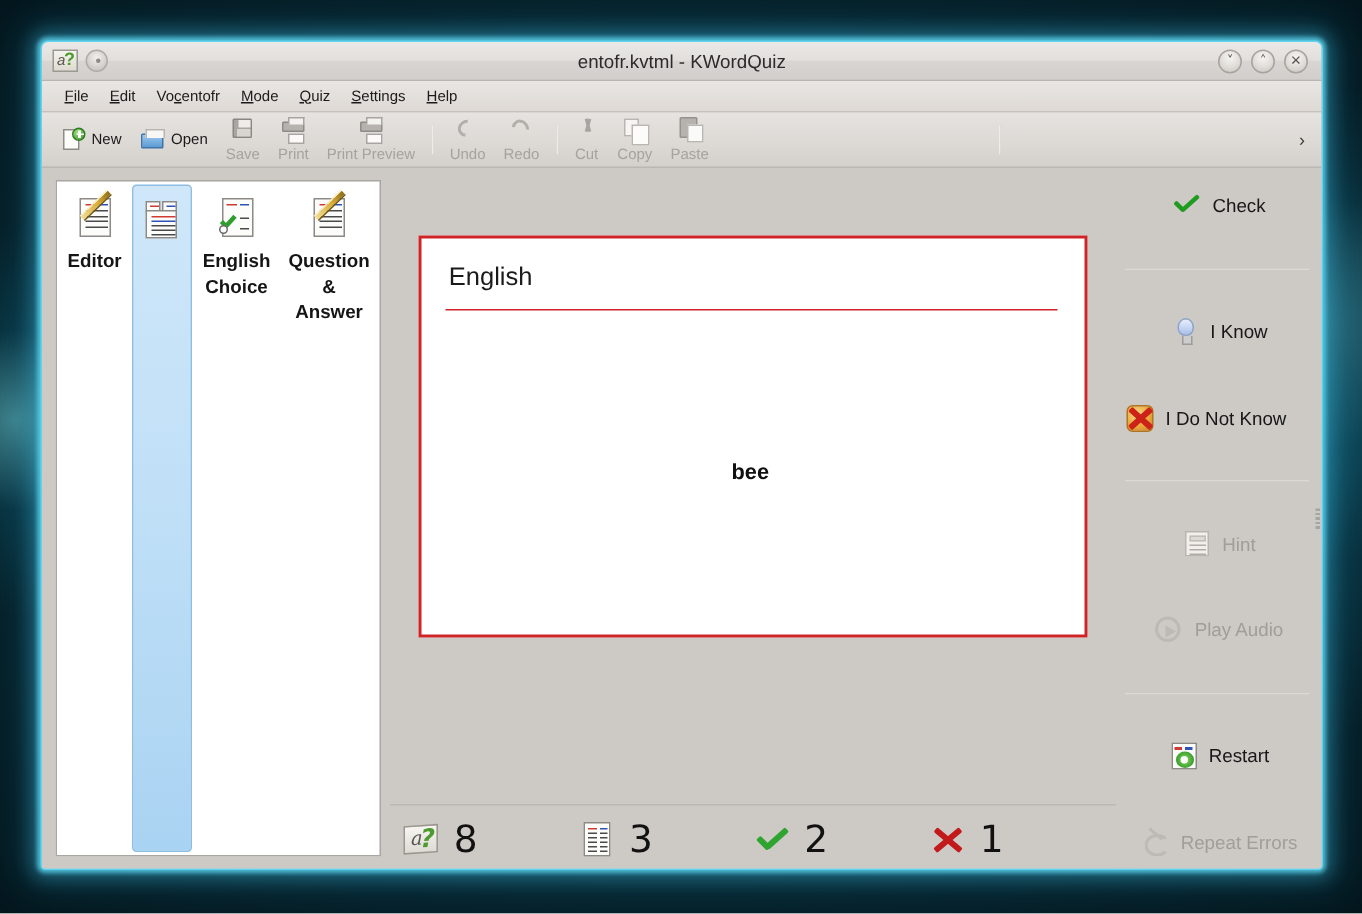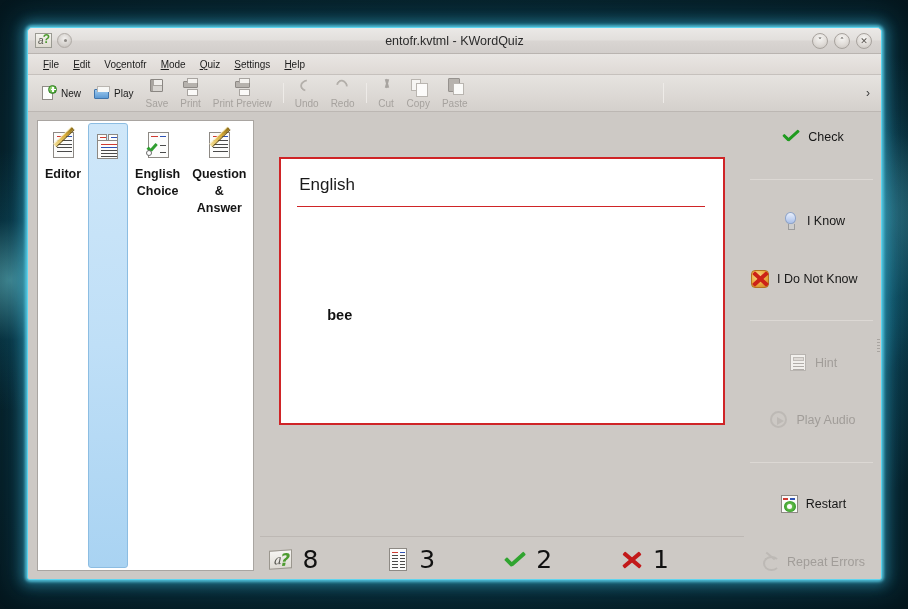--- a/index.html
+++ b/index.html
@@ -334,25 +334,24 @@
   #card-rule {
     margin-top: 11px;
     height: 1px;
     background: #cf2427;
     margin-right: 2px;
   }
   #card-word {
     position: absolute;
     left: 0; right: 4px;
     top: 148px;
-    text-align: left;
+    text-align: center;
     font-size: 14.5px;
     font-weight: bold;
     color: #101010;
-    margin-left: 46px;
   }
 
   
   #statusbar {
     flex: 0 0 auto;
     border-top: 1px solid #bdb8b4;
     padding: 10px 8px 6px 8px;
   }
   #stat-row {
     display: flex;
@@ -576,21 +575,21 @@
         <span class="tb-ico">
             <i class="doc"></i>
             <i class="plus"></i>
           </span>
         <span>New</span>
       </div>
       <div class="tb-btn">
         <span class="tb-ico">
             <i class="folder"></i>
           </span>
-        <span>Play</span>
+        <span>Open</span>
       </div>
       <div class="tb-btn disabled">
         <span class="tb-ico">
             <i class="floppy"></i>
           </span>
         <span>Save</span>
       </div>
       <div class="tb-btn disabled">
         <span class="tb-ico">
             <i class="printer"></i>

